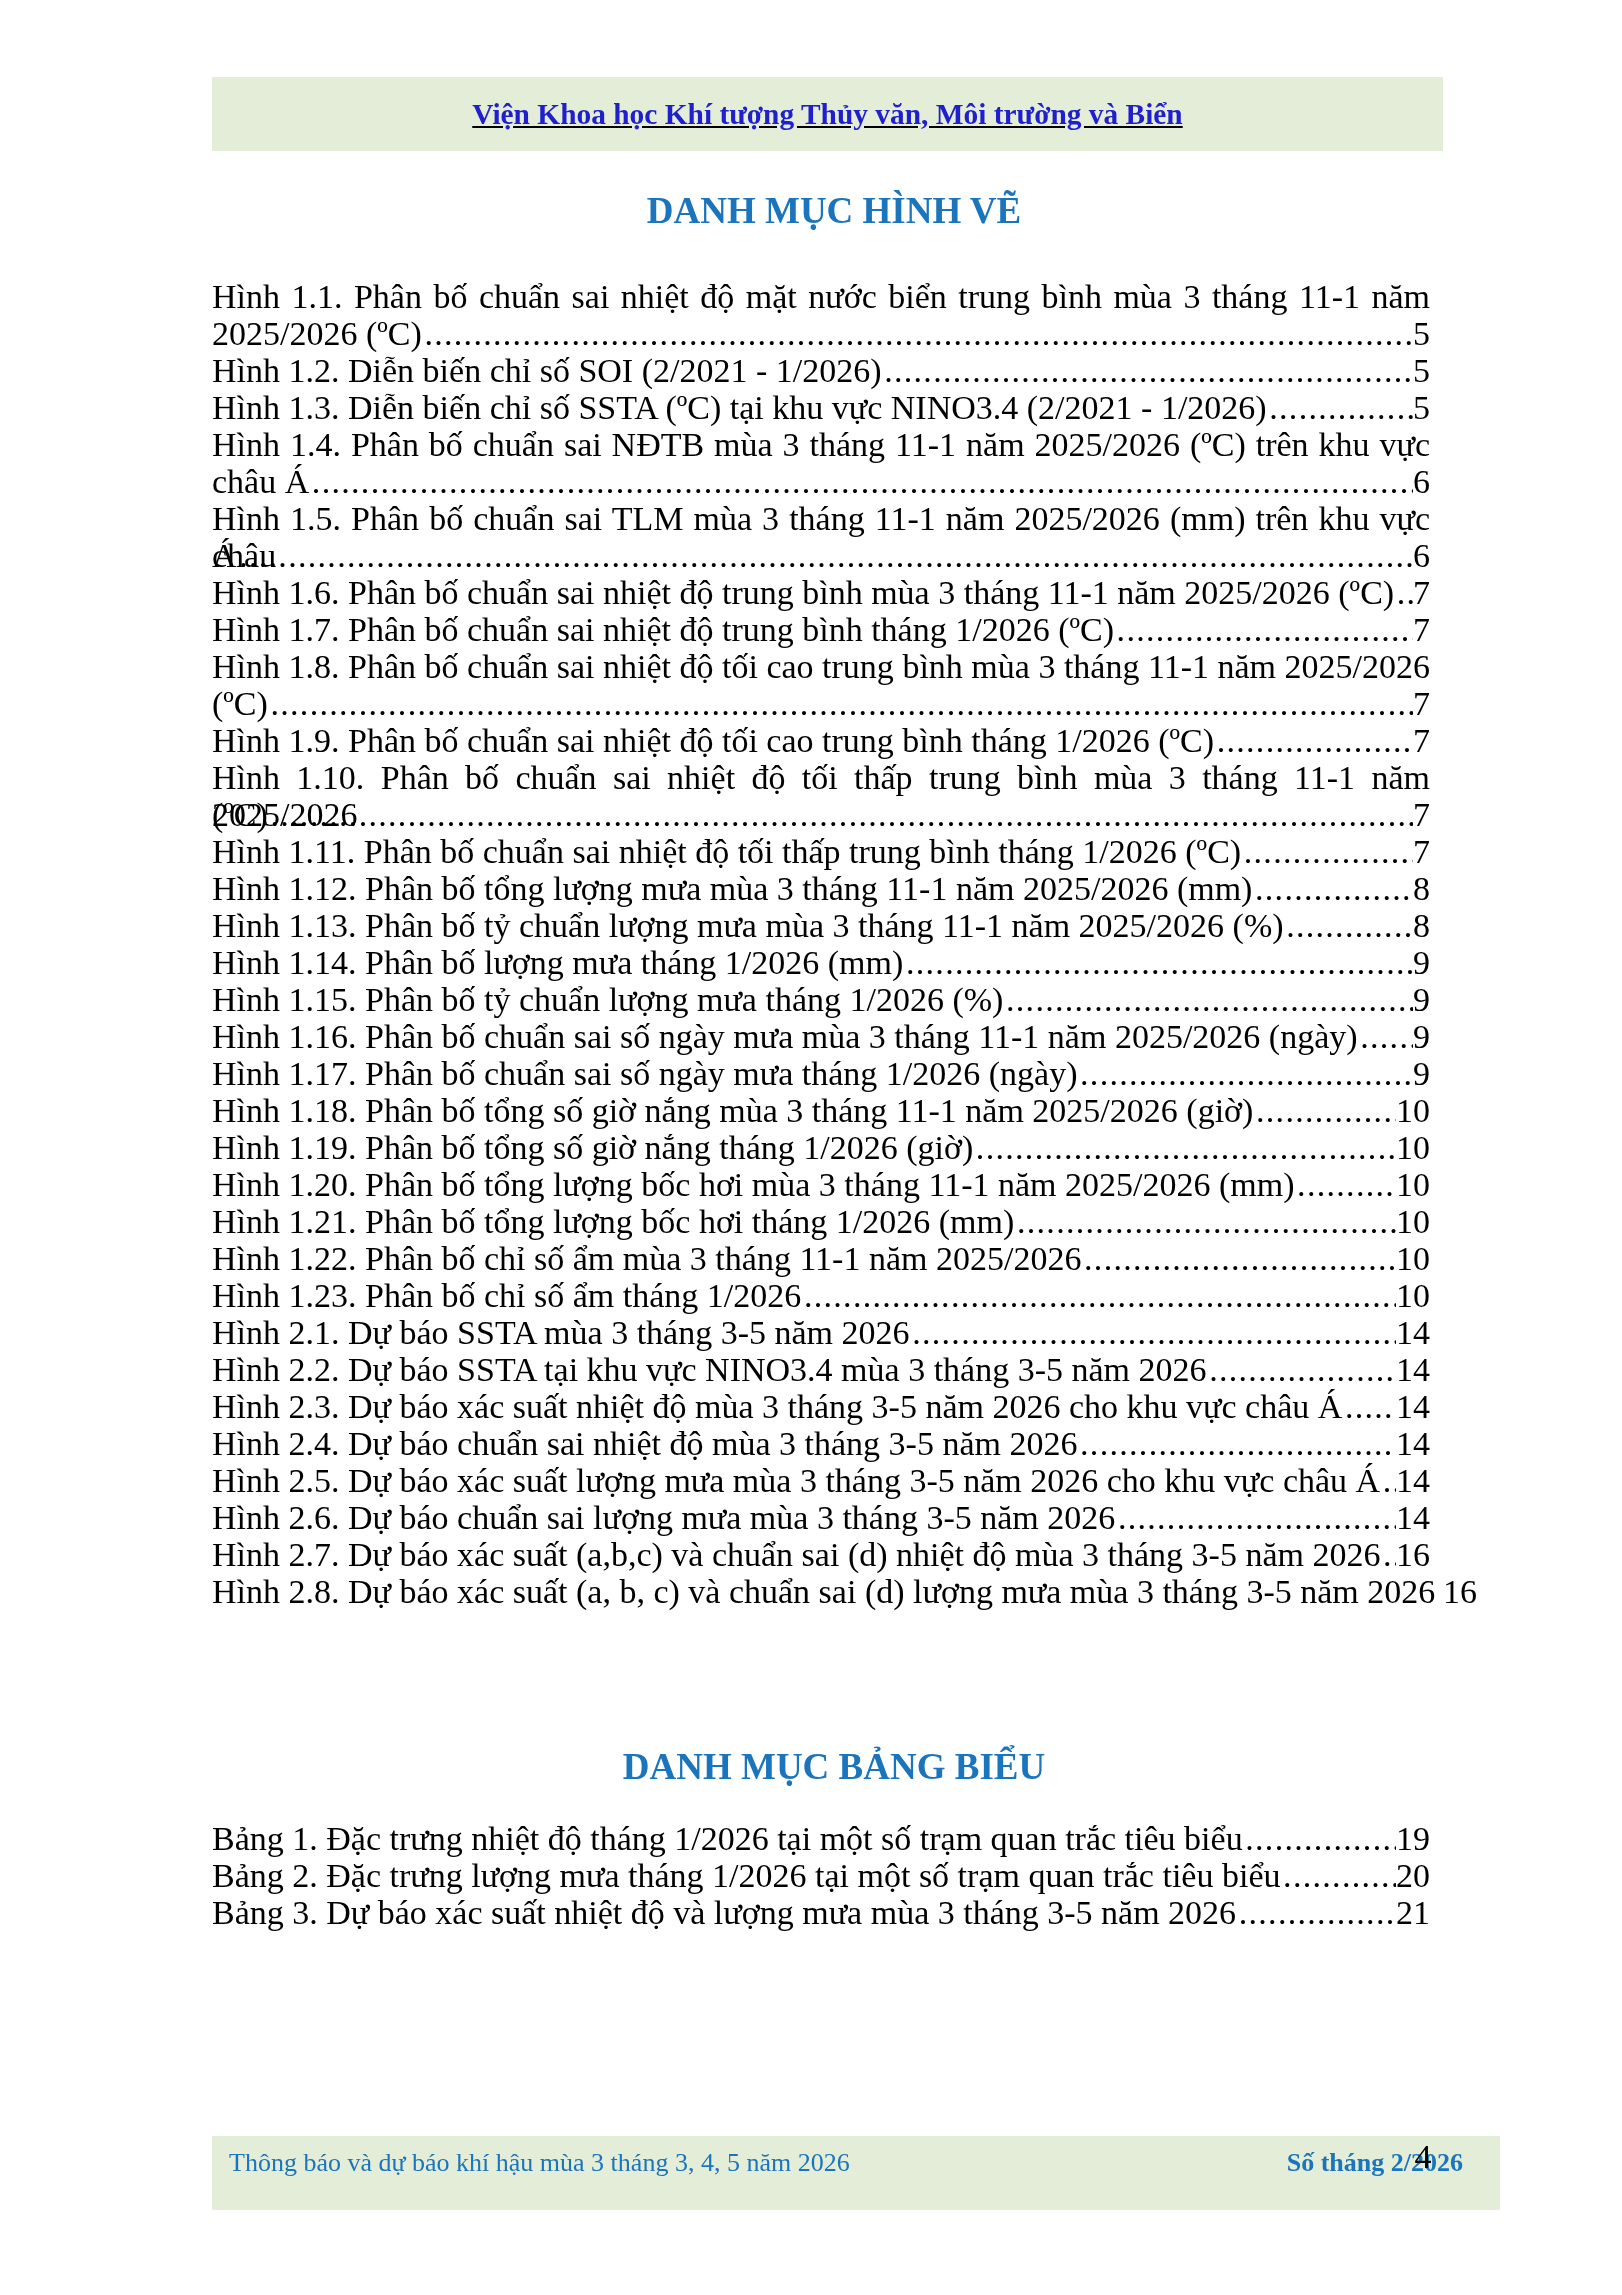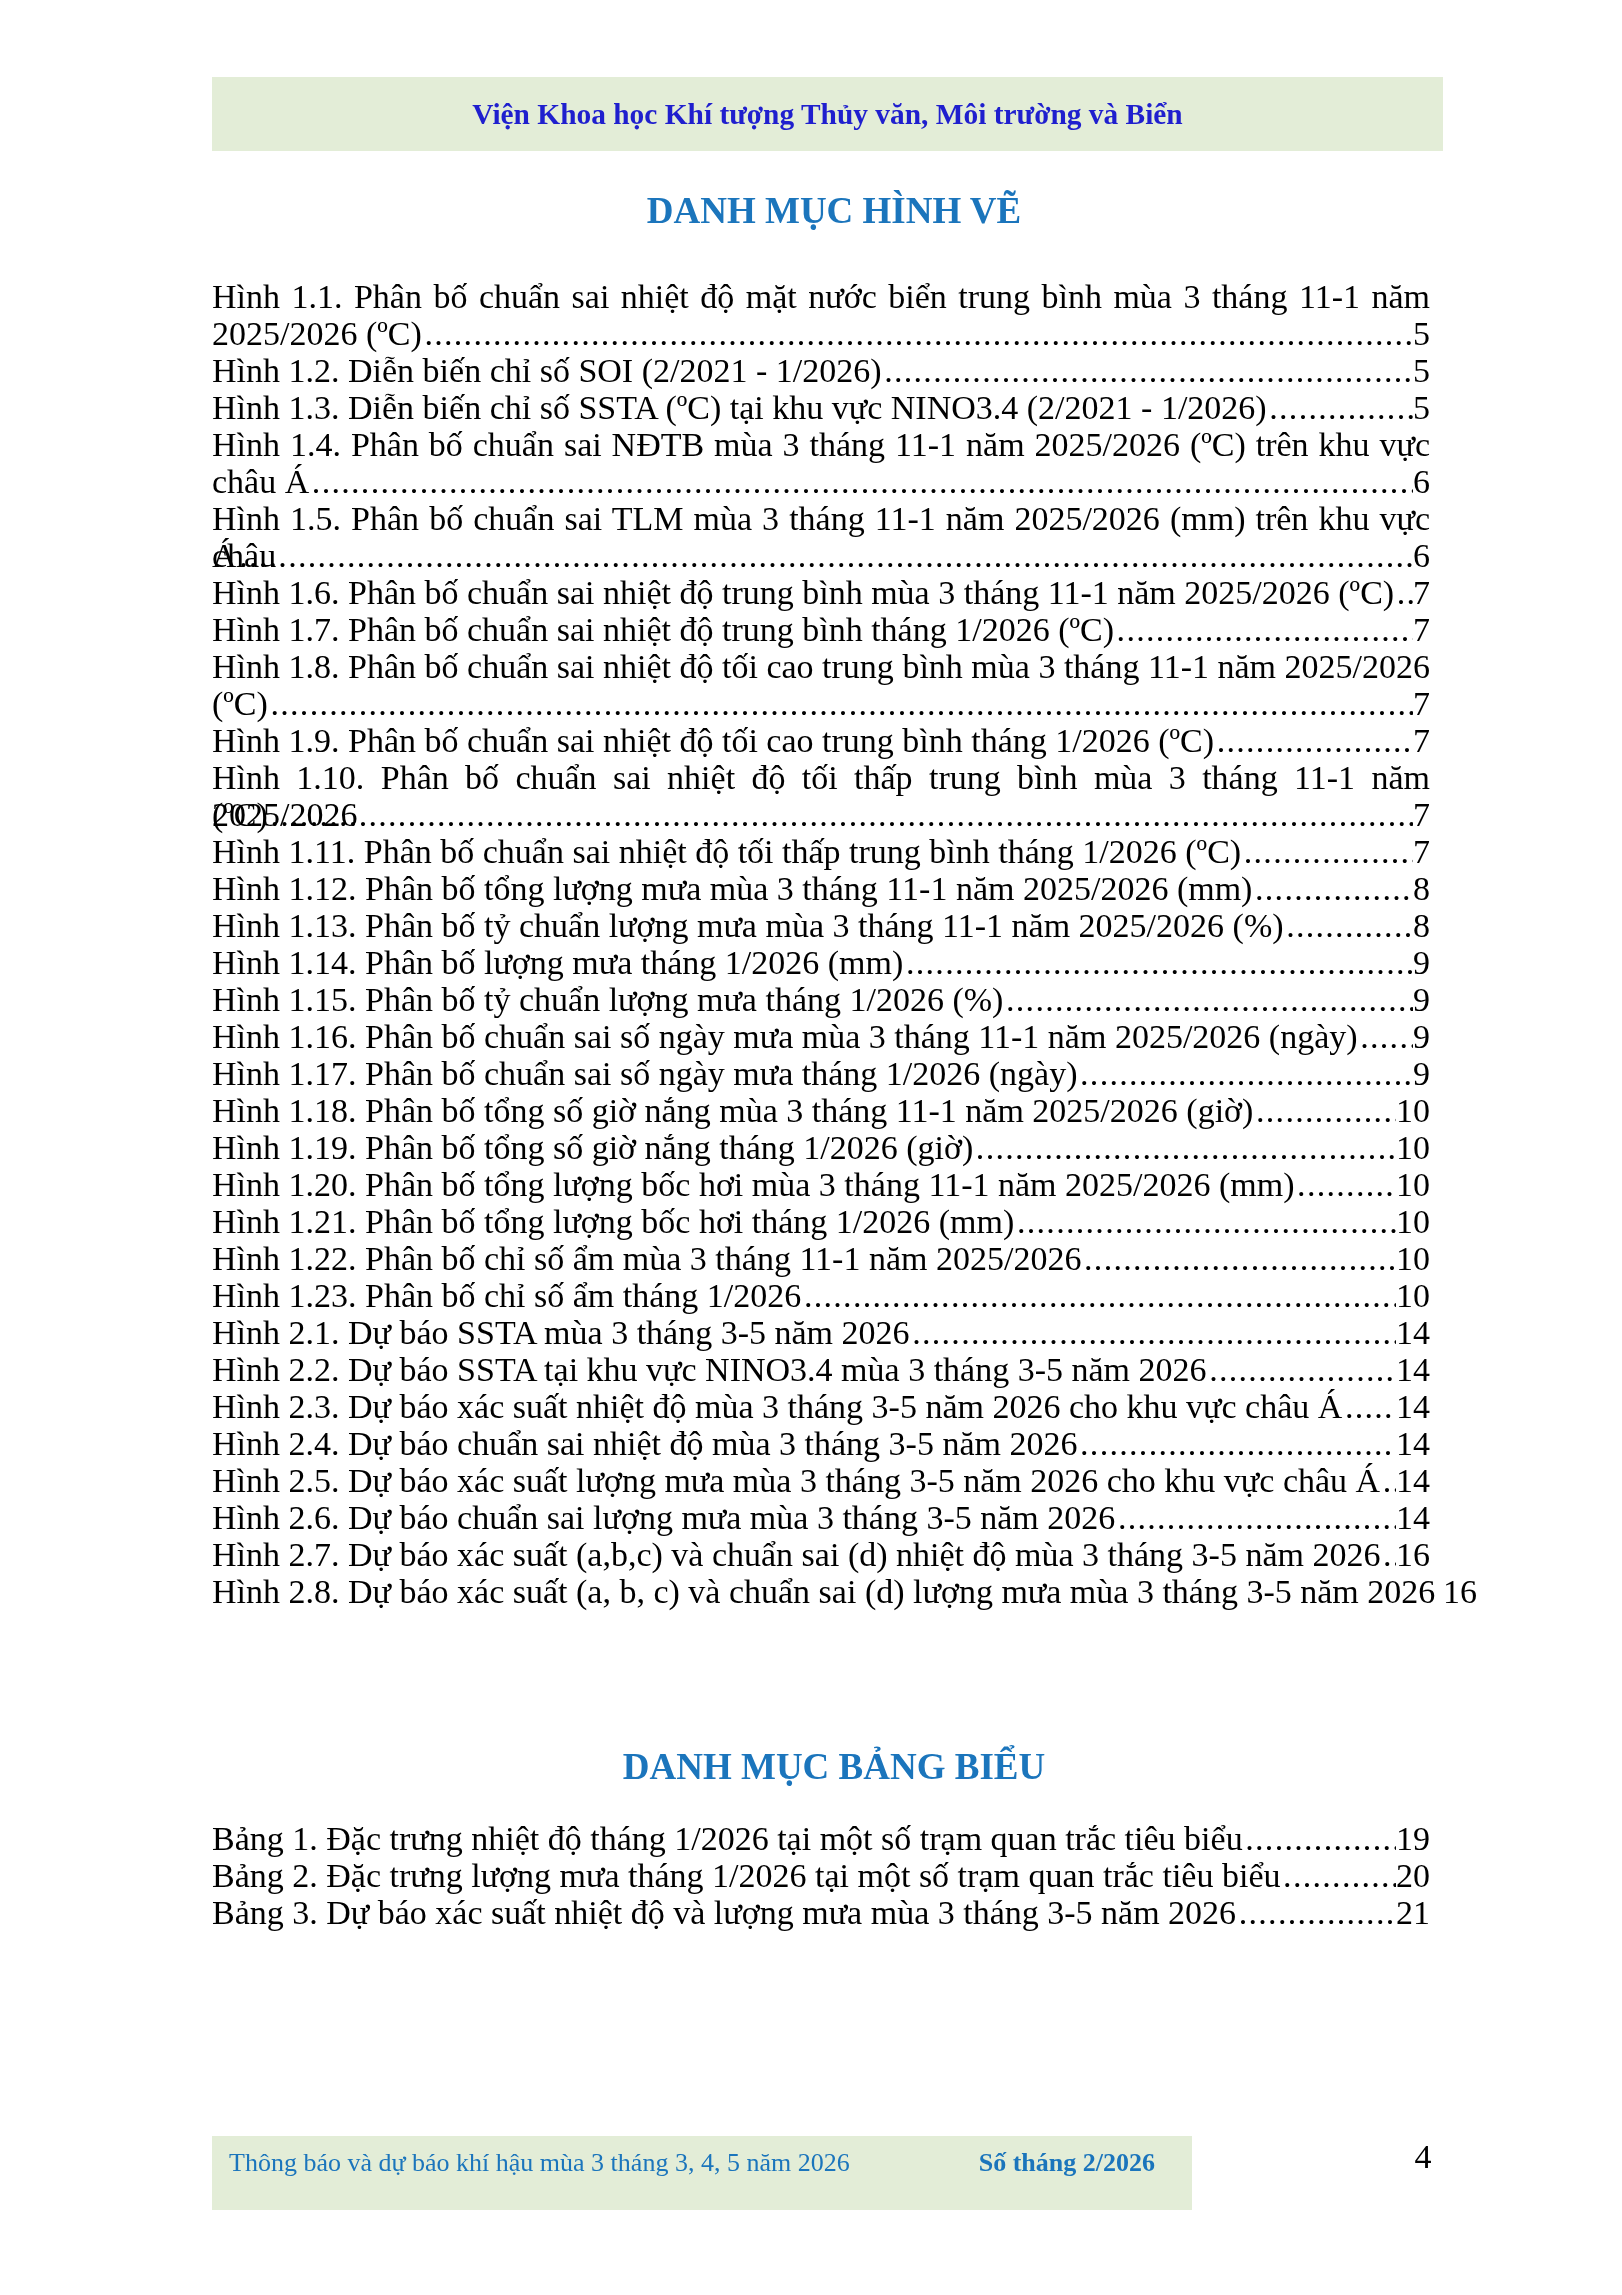--- a/index.html
+++ b/index.html
@@ -9,21 +9,21 @@
     width:1623px;height:2295px;
     background:#ffffff;
     font-family:"Liberation Serif","DejaVu Serif",serif;
     color:#000;
     overflow:hidden;
   }
   .band{
     position:absolute;left:212px;width:1231px;height:74px;
     background:var(--band-green,#E3EDD7);
   }
-  .band-top{top:77px;display:flex;align-items:center;justify-content:center;}
+  .band-top{top:77px;display:flex;align-items:center;justify-content:center;text-decoration:underline;}
   .org{
     font-weight:bold;font-size:29.4px;line-height:33px;
     color:var(--header-blue,#1F1FCE);
     white-space:nowrap;
   }
   .toc-title{
     position:absolute;left:212px;width:1218px;margin:13px;
     text-align:center;font-weight:bold;
     font-size:37px;line-height:46px;
     color:var(--accent-blue,#1B75BC);
@@ -36,21 +36,21 @@
   .line{height:37px;line-height:37px;font-size:34px;}
   .line.justify{text-align:justify;text-align-last:justify;}
   .line.leader{display:flex;align-items:center;}
   .t{flex:0 0 auto;white-space:nowrap;}
   .dots{
     flex:1 1 0;min-width:0;overflow:hidden;white-space:nowrap;
     letter-spacing:1.3px;padding-left:2.6px;padding-right:5.2px;
   }
   .pg{flex:0 0 auto;text-align:right;}
   .band-bottom{
-    top:2136px;width:980px;
+    top:2136px;width:1288px;
     display:flex;justify-content:space-between;align-items:flex-start;
     padding:10.5px 37px 0 17px;box-sizing:border-box;
     font-size:26px;line-height:31px;
     color:var(--accent-blue,#1B75BC);
   }
   .footer-title{white-space:nowrap;}
   .footer-issue{font-weight:bold;white-space:nowrap;}
   .page-num{
     position:absolute;left:1400px;top:2138px;width:46px;
     text-align:center;font-size:34px;line-height:37px;color:#000;

